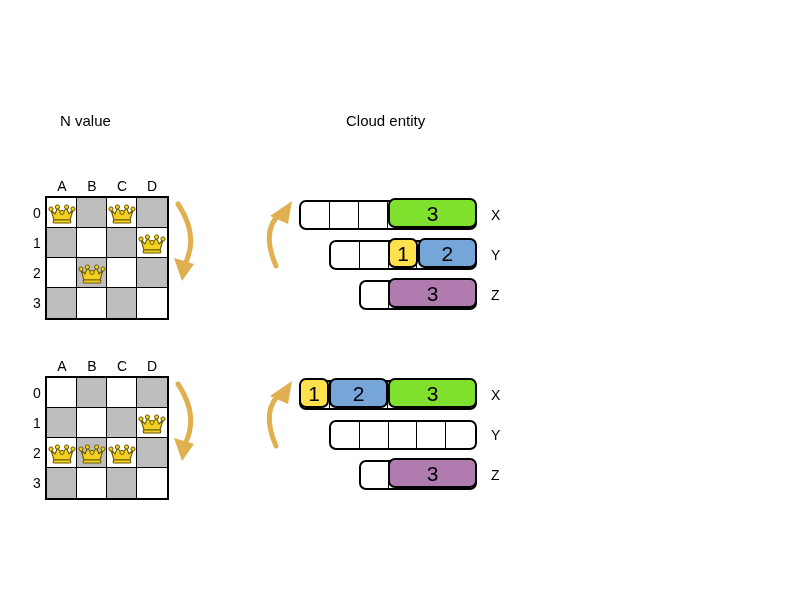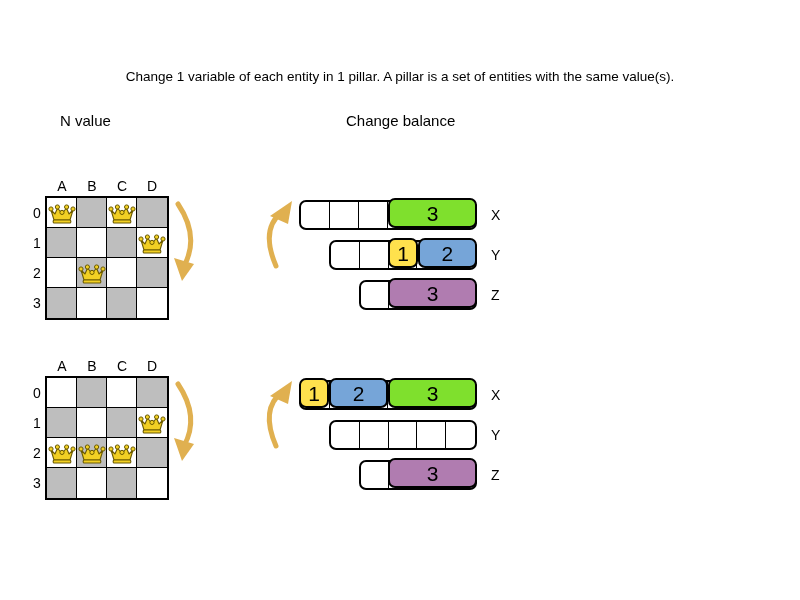--- a/index.html
+++ b/index.html
@@ -159,24 +159,23 @@
   }
 
   
   .arrow-svg { position: absolute; overflow: visible; }
 </style>
 </head>
 <body>
 
 <div class="stage">
 
-  <div id="page-subtitle">Change 1 variable of each entity in 1 pillar. A pillar is a set of entities with the same value(s).</div>
 
   <div class="section-caption" id="caption-nqueens">N value</div>
-  <div class="section-caption" id="caption-cloud">Change balance</div>
+  <div class="section-caption" id="caption-cloud">Cloud entity</div>
 
   <div id="dynamic-layer">
       <div class="board-block" id="board-block-top" style="left: 45px; top: 196px;">
         <div class="board-grid">
           <div class="file-label" style="left: 0px;">A</div>
           <div class="file-label" style="left: 30px;">B</div>
           <div class="file-label" style="left: 60px;">C</div>
           <div class="file-label" style="left: 90px;">D</div>
           <div class="rank-label" style="top: 7px;">0</div>
           <div class="rank-label" style="top: 37px;">1</div>

